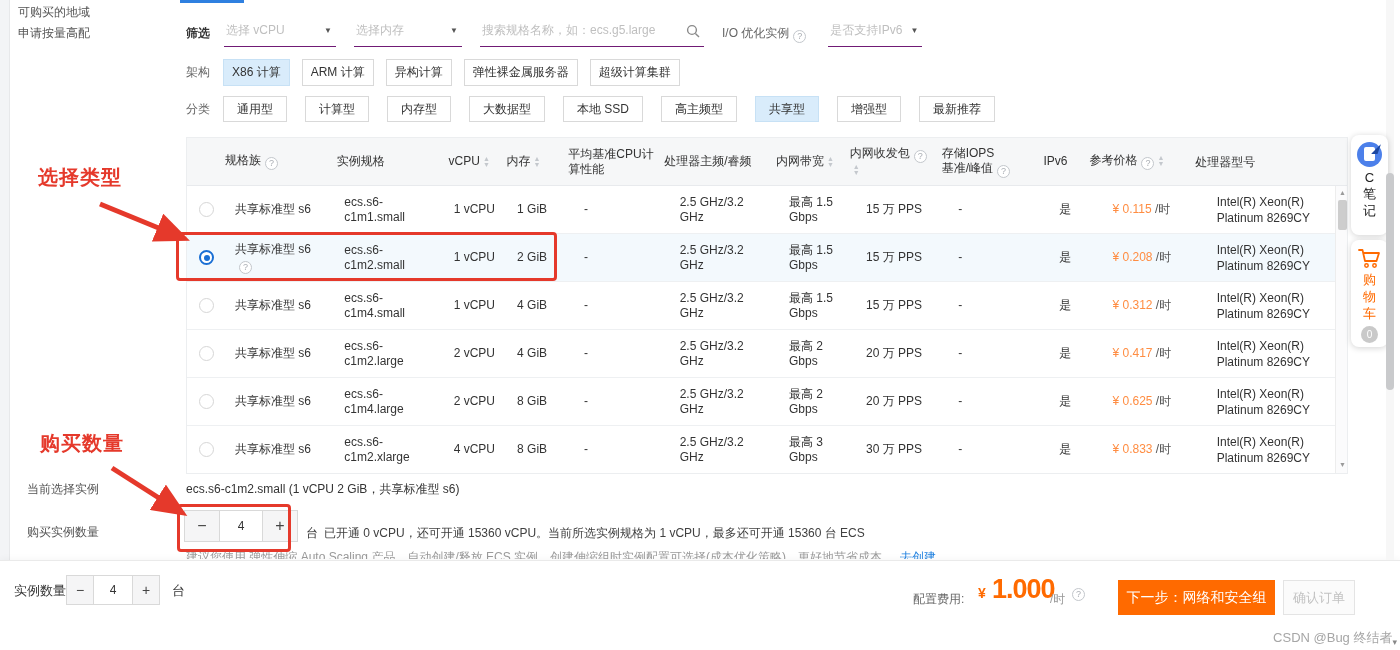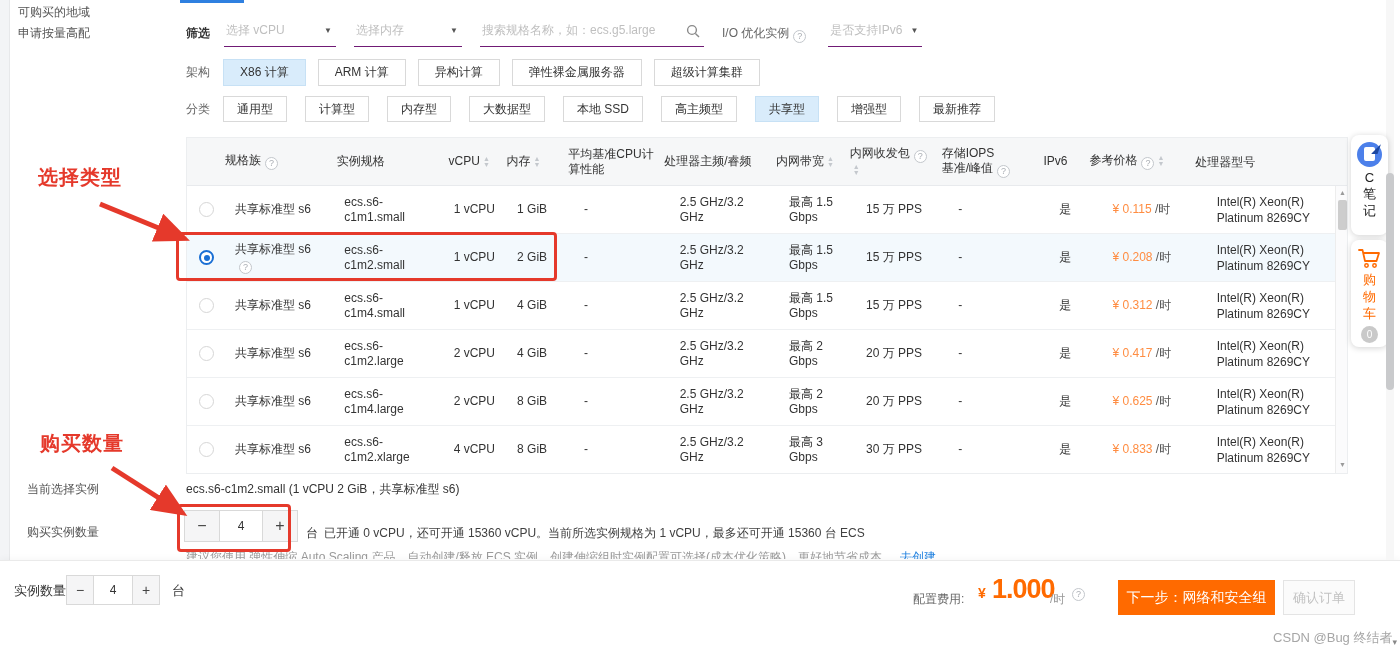--- a/index.html
+++ b/index.html
@@ -30,21 +30,21 @@
   .q { display:inline-block; width:13px; height:13px; border-radius:50%; border:1px solid #c3c7cc;
        color:#a9adb3; font-size:9px; line-height:11px; text-align:center; margin-left:4px;
        vertical-align:-2px; background:#fff; }
 
   
   .tag-row { display:flex; align-items:center; }
   .tr-label { color:#666; margin-right:13px; }
   .arch-row { left:186px; top:59px; }
   .cat-row  { left:186px; top:96px; }
   .tag { border:1px solid #d9d9d9; background:#fff; color:#333; white-space:nowrap; }
-  .arch-row .tag { height:27px; line-height:25px; padding:0 16px; margin-right:12px; }
+  .arch-row .tag { height:27px; line-height:25px; padding:0 8px; margin-right:12px; }
   .cat-row  .tag { height:26px; line-height:24px; padding:0 13px; margin-right:18px; }
   .tag.sel { background:#d9ecfb; border-color:#c7e1f5; }
 
   
   .spec-table { left:186px; top:137px; width:1162px; height:337px; background:#fff;
                 border:1px solid #eceef0; display:flex; flex-direction:column; overflow:hidden; }
   .thead { height:48px; flex-shrink:0; background:#f6f7f8; border-bottom:1px solid #e8eaed;
            display:flex; align-items:center; padding-right:14px; color:#333; }
   .tbody-wrap { display:flex; flex:1; min-height:0; }
   .tbody { width:1148px; }

